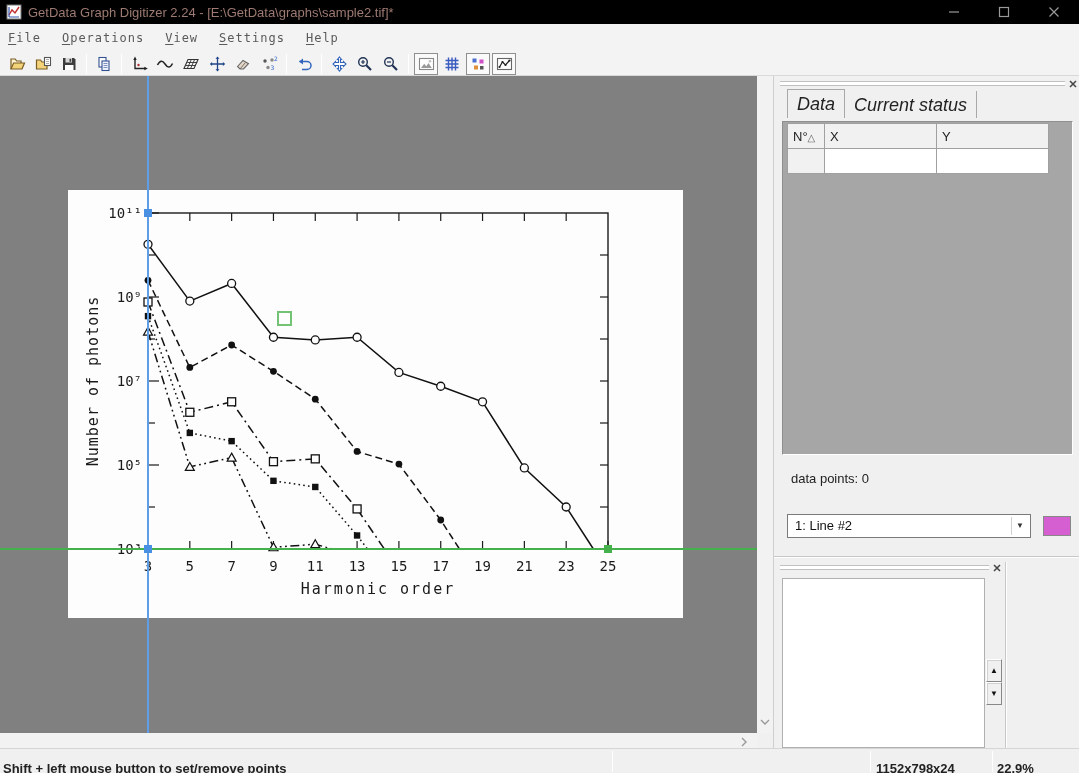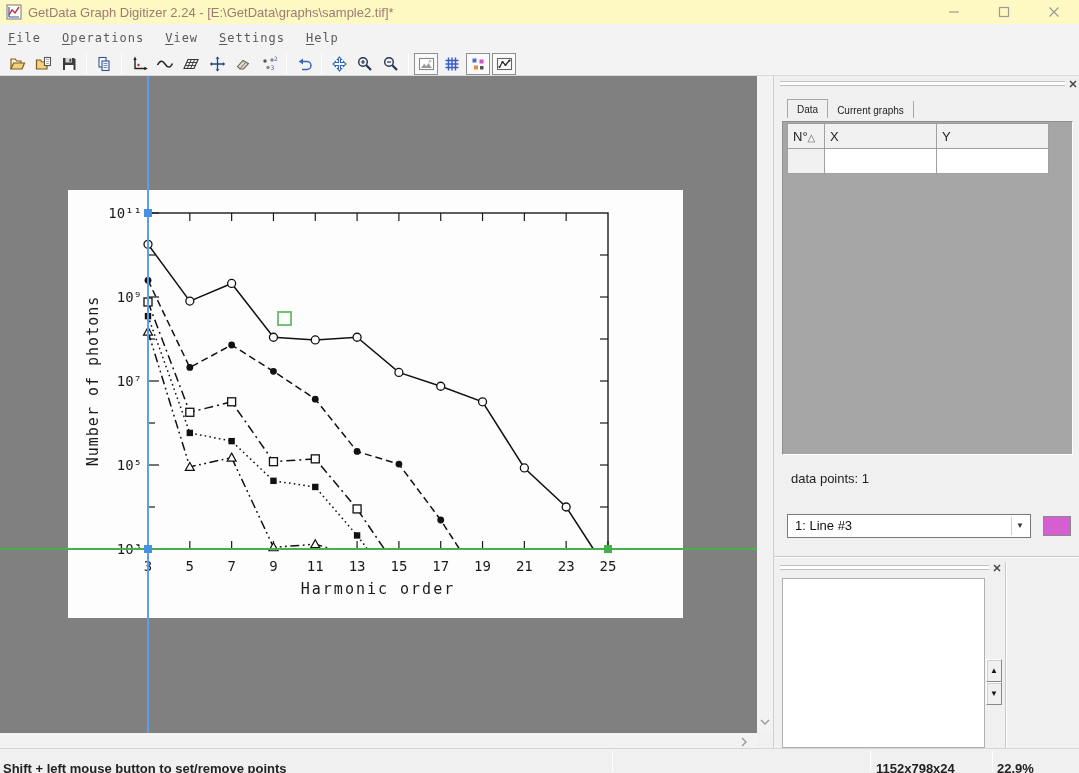--- a/index.html
+++ b/index.html
@@ -1,21 +1,21 @@
 <!DOCTYPE html>
 <html><head>
 <meta charset="utf-8">
 <style>
   *{margin:0;padding:0;box-sizing:border-box;}
   html,body{width:1079px;height:773px;}
   body{position:relative;overflow:hidden;background:#f0f0f0;
        font-family:"Liberation Sans",sans-serif;font-size:13px;color:#333;}
 
   
-  .titlebar{position:absolute;left:0;top:0;width:1079px;height:24px;background:#fef9c3;
+  .titlebar{position:absolute;left:0;top:0;width:1079px;height:24px;background:#000000;
             display:flex;align-items:center;padding-left:6px;}
   .titlebar .appicon{width:16px;height:16px;margin-right:6px;flex:0 0 auto;}
   .titlebar .title{color:#9d7a72;font-size:13px;white-space:nowrap;}
   .wincontrols{position:absolute;right:0;top:0;height:24px;display:flex;}
   .winbtn{width:50px;height:24px;display:flex;align-items:center;justify-content:center;}
 
   
   .menubar{position:absolute;left:0;top:24px;width:1079px;height:28px;background:#f3f3f3;
            display:flex;align-items:center;padding-left:8px;
            font-family:"DejaVu Sans Mono",monospace;font-size:12px;color:#5a5a5a;}
@@ -41,21 +41,21 @@
   
   .vscroll{position:absolute;left:757px;top:76px;width:16px;height:657px;background:#f2f2f2;}
   .hscroll{position:absolute;left:0;top:733px;width:757px;height:15px;background:#f2f2f2;}
   .chev{position:absolute;color:#999;}
 
   
   .rpanel{position:absolute;left:773px;top:76px;width:306px;height:672px;background:#f0f0f0;
           border-left:1px solid #cfcfcf;}
   .grip{position:absolute;height:5px;border-top:1px solid #c0c0c0;border-bottom:1px solid #c0c0c0;background:#fff;}
   .closex{position:absolute;width:12px;height:12px;display:flex;align-items:center;justify-content:center;}
-  .tabbar{position:absolute;left:13px;top:17px;height:25px;font-size:10px;color:#222;display:flex;align-items:flex-end;}
+  .tabbar{position:absolute;left:13px;top:17px;height:25px;font-size:18px;color:#222;display:flex;align-items:flex-end;font-style:italic;}
   .tab{padding:4px 9px 3px 9px;}
   .tab.active{border:1px solid #a8a8a8;border-bottom:none;background:#f0f0f0;}
   .tab.inactive{border-right:1px solid #a8a8a8;padding-bottom:2px;}
   .grayarea{position:absolute;left:8px;top:45px;width:291px;height:334px;background:#a6a6a6;
             border:1px solid #8f8f8f;border-right-color:#fff;border-bottom-color:#fff;}
   table.datatable{position:absolute;left:4px;top:1px;border-collapse:collapse;
                   font-size:13px;color:#222;background:#fff;}
   table.datatable th,table.datatable td{border:1px solid #a0a0a0;height:25px;padding:0 5px;
                   font-weight:normal;text-align:left;}
   table.datatable th{background:#f1f1f1;}
@@ -384,21 +384,21 @@
 
   <div class="grip" style="left:6px;top:5px;width:285px;"></div>
   <div class="closex" style="left:293px;top:2px;">
     <svg width="8" height="8" viewBox="0 0 8 8">
         <path d="M1 1 L7 7 M7 1 L1 7" stroke="#444" stroke-width="1.5"></path>
       </svg>
   </div>
 
   <div class="tabbar">
     <span class="tab active">Data</span>
-    <span class="tab inactive">Current graphs</span>
+    <span class="tab inactive">Current status</span>
   </div>
 
   <div class="grayarea">
     <table class="datatable">
       <tbody>
           <tr>
         <th style="width:37px;">
           <span>N°</span><span style="font-size:10px;color:#666;">△</span>
         </th>
         <th style="width:112px;">X</th>
@@ -406,24 +406,24 @@
       </tr>
       <tr>
         <td class="rowhdr"></td>
         <td></td>
         <td></td>
       </tr>
     </tbody>
       </table>
   </div>
 
-  <div class="dpoints">data points: 1</div>
+  <div class="dpoints">data points: 0</div>
 
   <div class="combo">
-    <span>1: Line #3</span>
+    <span>1: Line #2</span>
     <span class="arrow">▼</span>
   </div>
   <div class="swatch" style="background: rgb(213, 95, 208);"></div>
 
   <div class="groove-h" style="left:0;top:480px;width:306px;"></div>
 
   <div class="grip" style="left:6px;top:489px;width:209px;"></div>
   <div class="closex" style="left:217px;top:486px;">
     <svg width="8" height="8" viewBox="0 0 8 8">
         <path d="M1 1 L7 7 M7 1 L1 7" stroke="#444" stroke-width="1.5"></path>

